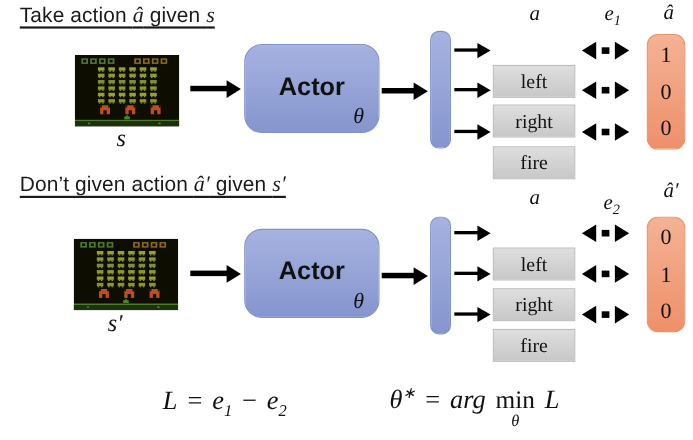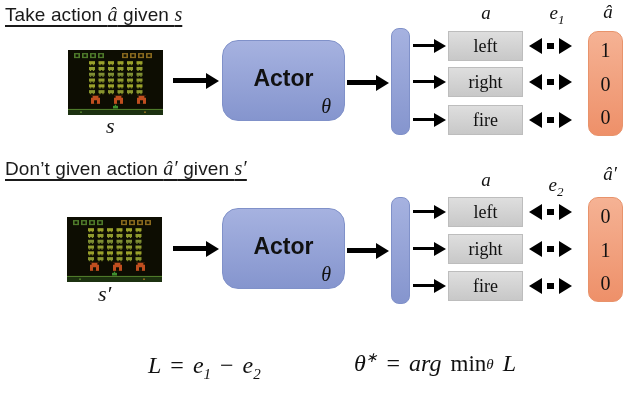--- a/index.html
+++ b/index.html
@@ -3,21 +3,21 @@
 <meta charset="utf-8">
 <style>
   html,body{margin:0;padding:0;background:#fff;}
   #canvas{
     position:relative;width:630px;height:400px;background:#ffffff;overflow:hidden;
     font-family:"Liberation Sans",sans-serif;color:#111;
   }
   .abs{position:absolute;}
   
   .title{font-size:19px;letter-spacing:.1px;color:#1a1a1a;white-space:nowrap;}
-  .title .u{text-decoration:underline;text-decoration-thickness:1.5px;text-underline-offset:4px;}
+  .title .u{text-decoration:underline;text-decoration-thickness:1.5px;text-underline-offset:4px;margin-left:13px;}
   .math{font-family:"Liberation Serif",serif;font-style:italic;font-size:20px;}
   
   .game{width:95px;height:65px;}
   .game svg{display:block;width:100%;height:100%;}
   .mathlabel{font-family:"Liberation Serif",serif;font-style:italic;font-size:22px;color:#111;}
   
   .actor{
     width:121px;height:79px;border-radius:16px;
     background:linear-gradient(180deg,var(--actor-top),var(--actor-bottom));
     border:1px solid var(--actor-border);
@@ -43,41 +43,41 @@
   .dbl{display:flex;align-items:center;gap:5px;height:16px;}
   .dbl .tl{width:0;height:0;border-right:13px solid #000;border-top:8px solid transparent;border-bottom:8px solid transparent;}
   .dbl .tr{width:0;height:0;border-left:13px solid #000;border-top:8px solid transparent;border-bottom:8px solid transparent;}
   .dbl .sq{width:7px;height:6px;background:#000;}
   
   .abox{
     width:75px;height:30px;box-sizing:border-box;
     background:linear-gradient(180deg,var(--gray-top),var(--gray-bottom));
     border:1px solid var(--gray-border);
     display:flex;align-items:center;justify-content:center;
-    font-family:"Liberation Serif",serif;font-size:18px;color:#111;
+    font-family:"Liberation Serif",serif;font-size:18px;color:#111;margin-top:28px;
   }
   
   .target{
     width:35px;height:105px;box-sizing:border-box;border-radius:10px;
     background:linear-gradient(180deg,var(--orange-top),var(--orange-bottom));
     border:1px solid var(--orange-border);
     display:flex;flex-direction:column;justify-content:space-between;align-items:center;
     padding:3px 0;
   }
   .target .tv{font-family:"Liberation Serif",serif;font-size:20px;line-height:30px;height:30px;color:#111;}
   
   .hdr{transform:translateX(-50%);font-family:"Liberation Serif",serif;font-style:italic;font-size:19px;white-space:nowrap;}
   .hdr sub{font-size:13px;font-style:italic;}
   
   .formula{display:flex;align-items:baseline;gap:9px;font-family:"Liberation Serif",serif;font-size:24px;white-space:nowrap;}
   .formula .mi{font-style:italic;}
   .formula .mo{font-style:normal;}
   .formula sub{font-size:15px;font-style:italic;}
   .formula sup{font-size:14px;}
-  .minstack{display:inline-flex;align-items:center;line-height:1;}
+  .minstack{display:inline-flex;flex-direction:column;align-items:center;line-height:1;}
   .minword{font-style:normal;font-size:23px;}
   .minsub{font-style:italic;font-size:15px;margin-top:1px;}
 </style>
 </head>
 <body>
 
 <div id="canvas" style="--actor-top: #A6B2E0; --actor-bottom: #8595CE; --actor-border: #8091C9; --orange-top: #F5B294; --orange-bottom: #EE9069; --orange-border: #E8936B; --gray-top: #DEDEDE; --gray-bottom: #C8C8C8; --gray-border: #BDBDBD;">
 
   <div class="abs title" style="left:5px;top:3px">
     <span class="u"><span>Take action </span><span class="math">â</span><span> given </span><span class="math">s</span></span>

